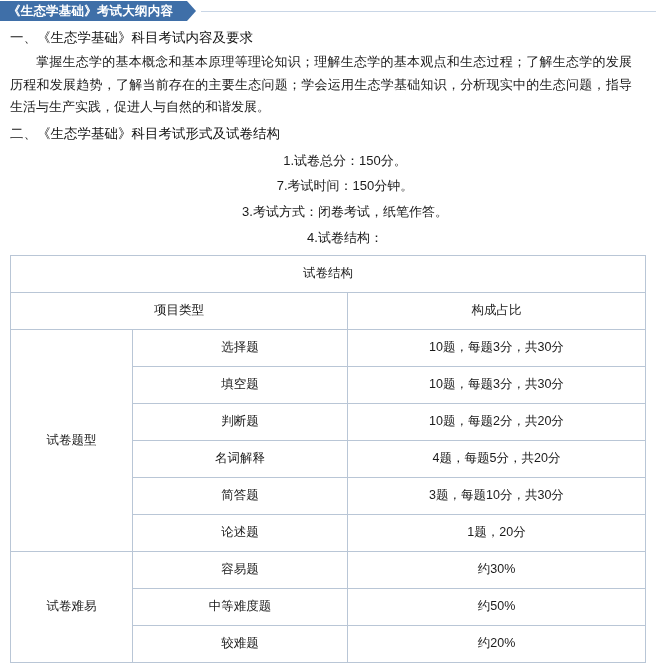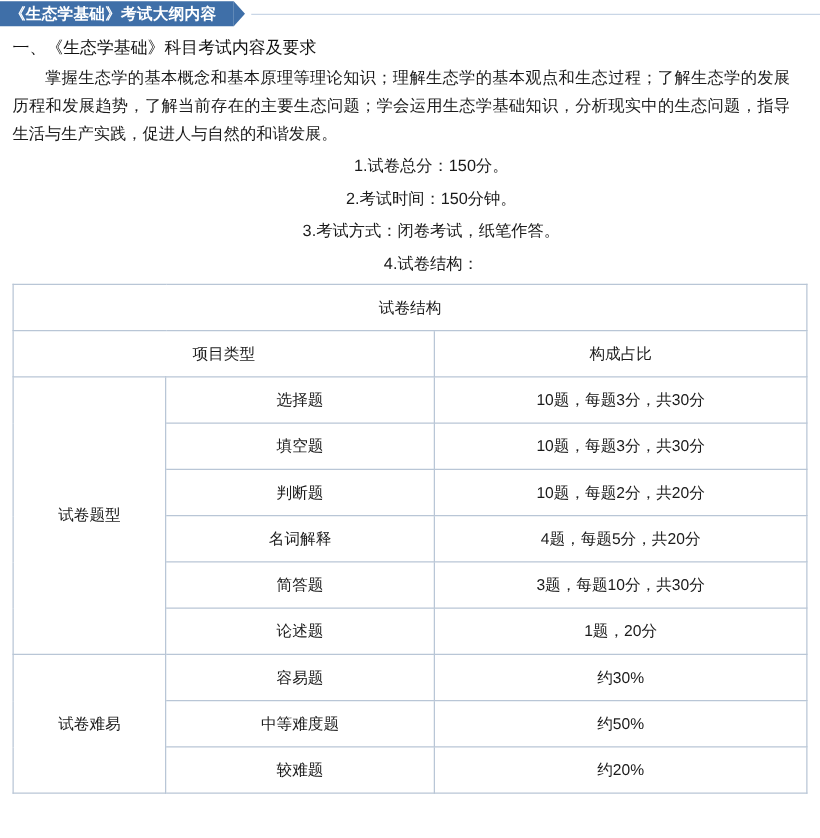--- a/index.html
+++ b/index.html
@@ -127,23 +127,24 @@
   <div class="banner">
     <div class="banner-ribbon">《生态学基础》考试大纲内容</div>
     <div class="banner-line"></div>
   </div>
 
   <div class="content">
 
     <h2 class="section-title">一、《生态学基础》科目考试内容及要求</h2>
     <p class="para">掌握生态学的基本概念和基本原理等理论知识；理解生态学的基本观点和生态过程；了解生态学的发展历程和发展趋势，了解当前存在的主要生态问题；学会运用生态学基础知识，分析现实中的生态问题，指导生活与生产实践，促进人与自然的和谐发展。</p>
 
+    <h2 class="section-title">二、《生态学基础》科目考试形式及试卷结构</h2>
     <ol class="items">
       <li>1.试卷总分：150分。</li>
-      <li>2.考试时间：150分钟。</li>
+      <li>7.考试时间：150分钟。</li>
       <li>3.考试方式：闭卷考试，纸笔作答。</li>
       <li>4.试卷结构：</li>
     </ol>
 
     <table class="struct">
       <colgroup>
         <col class="col-a">
         <col class="col-b">
         <col>
       </colgroup>

